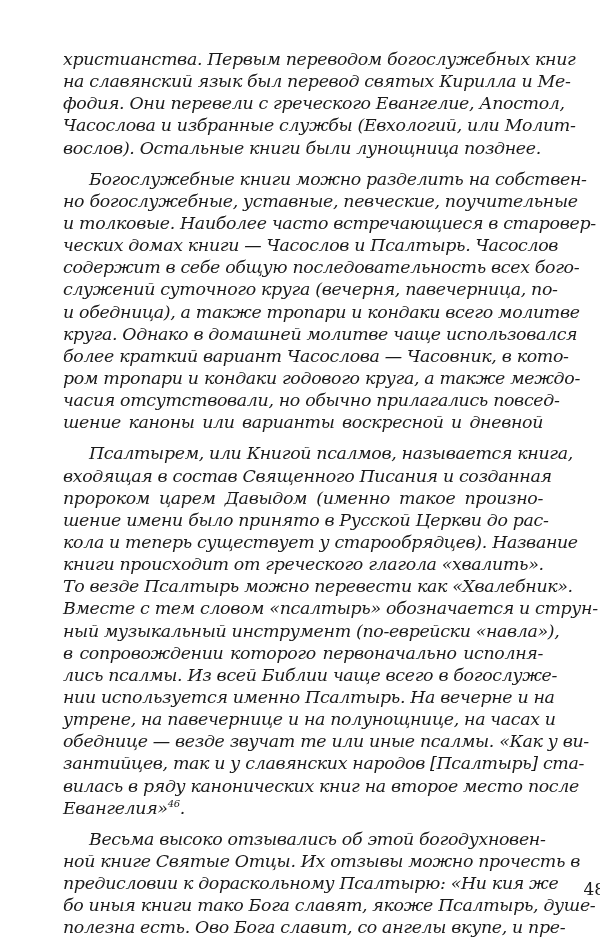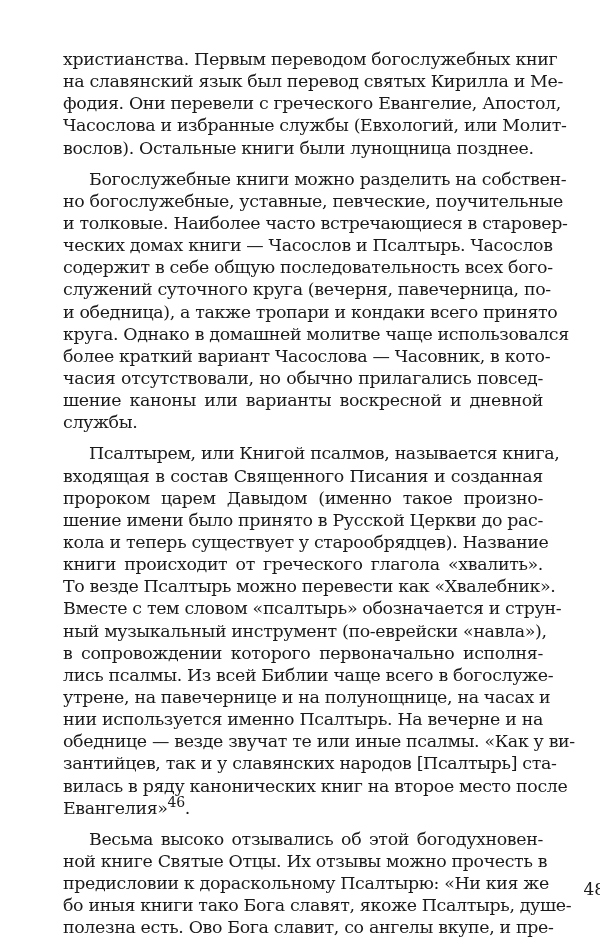--- a/index.html
+++ b/index.html
@@ -23,30 +23,31 @@
     }
     .line {
       display: block;
       height: 22.15px;
       line-height: 22.15px;
       font-size: 17.4px;
       white-space: nowrap;
       text-align: justify;
       text-align-last: justify;
       letter-spacing: -0.35px;
+      font-style: italic;
     }
     .line.last {
       text-align-last: left;
     }
     .line.indent {
       padding-left: 26px;
       margin-top: 9px;
     }
     sup {
-      font-size: 14px;
+      font-size: 10px;
       line-height: 0;
       vertical-align: 7px;
     }
     .page-number {
       position: absolute;
       left: 16px;
       width: 600px;
       top: 878px;
       text-align: right;
       font-size: 17px;
@@ -66,42 +67,42 @@
     <span class="line last">вослов). Остальные книги были лунощница позднее.</span>
   </div>
 
   <div>
     <span class="line indent">Богослужебные книги можно разделить на собствен-</span>
     <span class="line">но богослужебные, уставные, певческие, поучительные</span>
     <span class="line">и толковые. Наиболее часто встречающиеся в старовер-</span>
     <span class="line">ческих домах книги — Часослов и Псалтырь. Часослов</span>
     <span class="line">содержит в себе общую последовательность всех бого-</span>
     <span class="line">служений суточного круга (вечерня, павечерница, по-</span>
-    <span class="line">и обедница), а также тропари и кондаки всего принято</span>
+    <span class="line">и обедница), а также тропари и кондаки всего молитве</span>
     <span class="line">круга. Однако в домашней молитве чаще использовался</span>
     <span class="line">более краткий вариант Часослова — Часовник, в кото-</span>
+    <span class="line">ром тропари и кондаки годового круга, а также междо-</span>
     <span class="line">часия отсутствовали, но обычно прилагались повсед-</span>
     <span class="line">шение каноны или варианты воскресной и дневной</span>
-    <span class="line last">службы.</span>
   </div>
 
   <div>
     <span class="line indent">Псалтырем, или Книгой псалмов, называется книга,</span>
     <span class="line">входящая в состав Священного Писания и созданная</span>
     <span class="line">пророком царем Давыдом (именно такое произно-</span>
     <span class="line">шение имени было принято в Русской Церкви до рас-</span>
     <span class="line">кола и теперь существует у старообрядцев). Название</span>
     <span class="line">книги происходит от греческого глагола «хвалить».</span>
     <span class="line">То везде Псалтырь можно перевести как «Хвалебник».</span>
     <span class="line">Вместе с тем словом «псалтырь» обозначается и струн-</span>
     <span class="line">ный музыкальный инструмент (по-еврейски «навла»),</span>
     <span class="line">в сопровождении которого первоначально исполня-</span>
     <span class="line">лись псалмы. Из всей Библии чаще всего в богослуже-</span>
+    <span class="line">нии используется именно Псалтырь. На вечерне и на</span>
     <span class="line">утрене, на павечернице и на полунощнице, на часах и</span>
-    <span class="line">нии используется именно Псалтырь. На вечерне и на</span>
     <span class="line">обеднице — везде звучат те или иные псалмы. «Как у ви-</span>
     <span class="line">зантийцев, так и у славянских народов [Псалтырь] ста-</span>
     <span class="line">вилась в ряду канонических книг на второе место после</span>
     <span class="line last"><span>Евангелия»</span><sup>46</sup><span>.</span></span>
   </div>
 
   <div>
     <span class="line indent">Весьма высоко отзывались об этой богодухновен-</span>
     <span class="line">ной книге Святые Отцы. Их отзывы можно прочесть в</span>
     <span class="line">предисловии к дораскольному Псалтырю: «Ни кия же</span>

